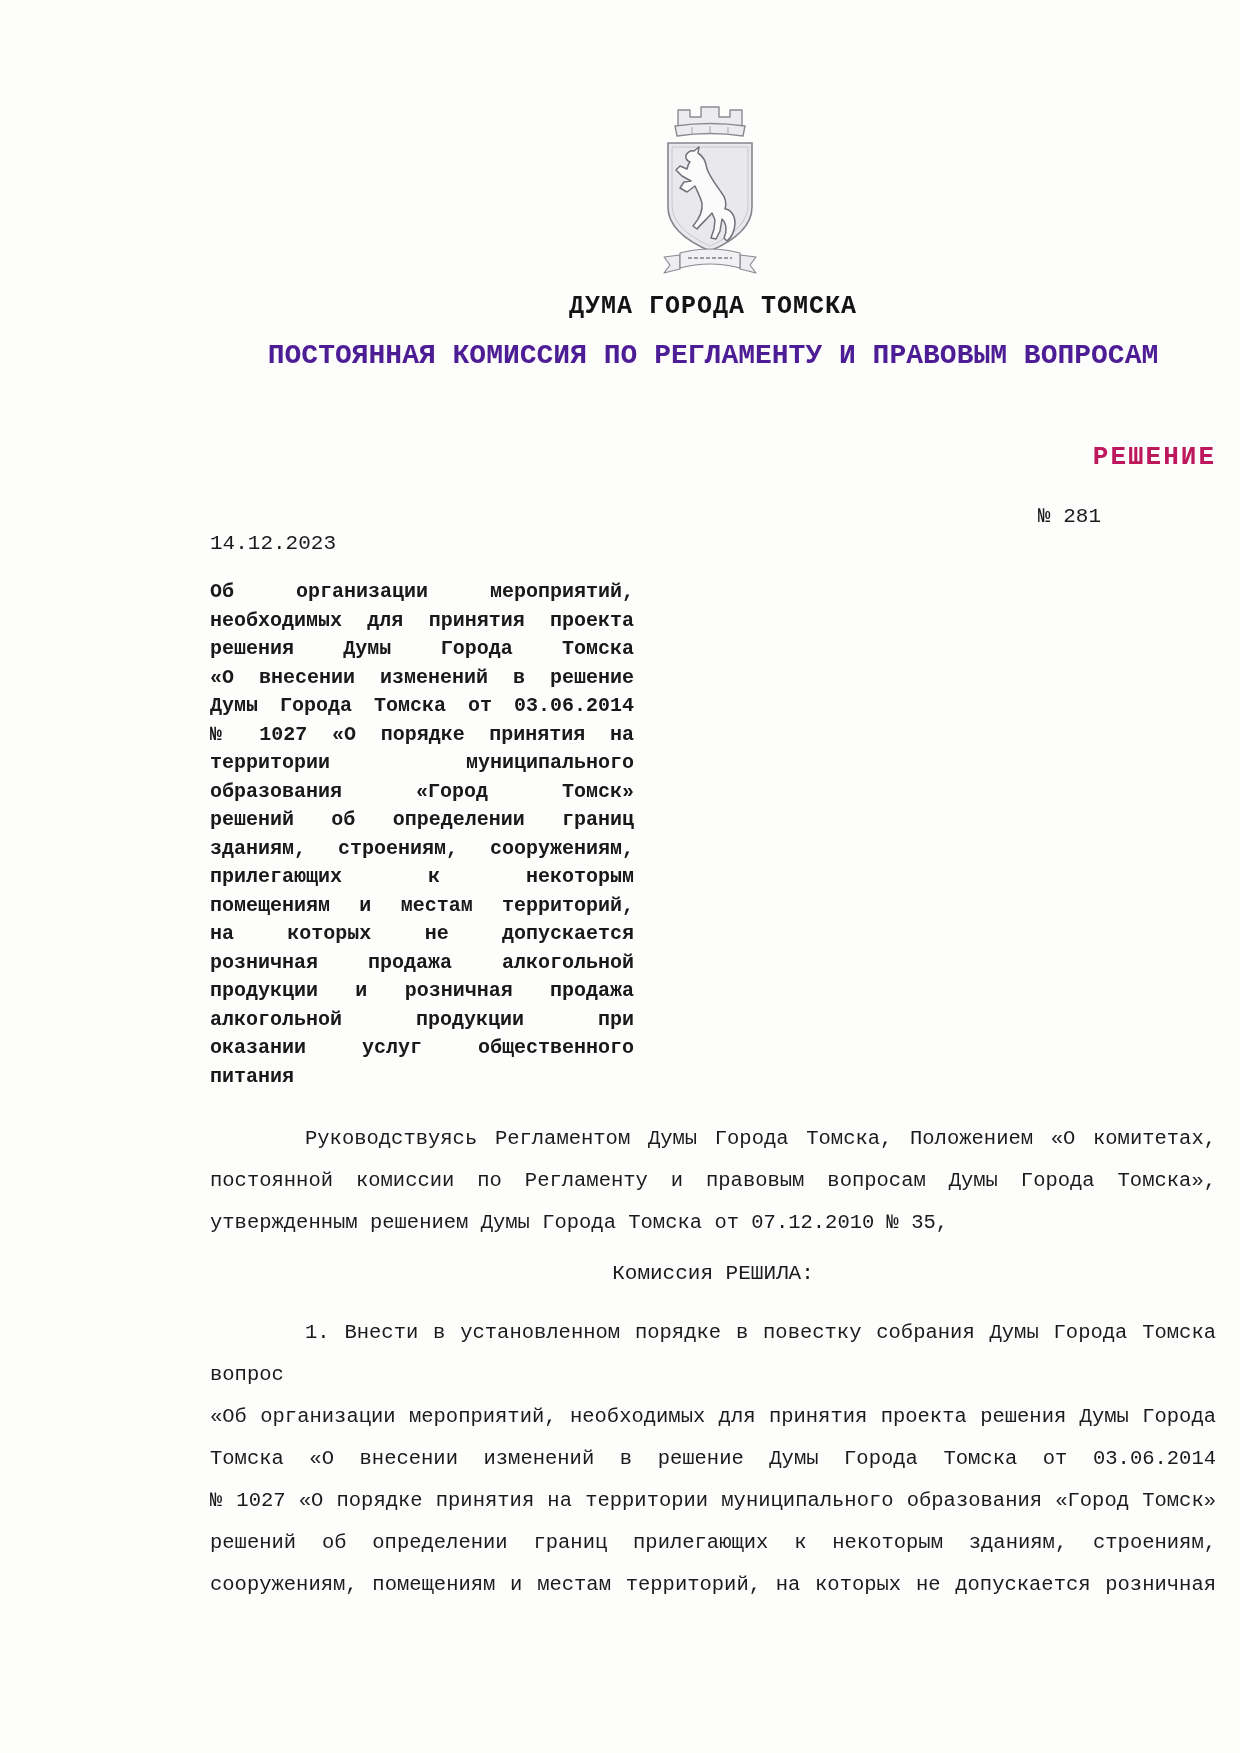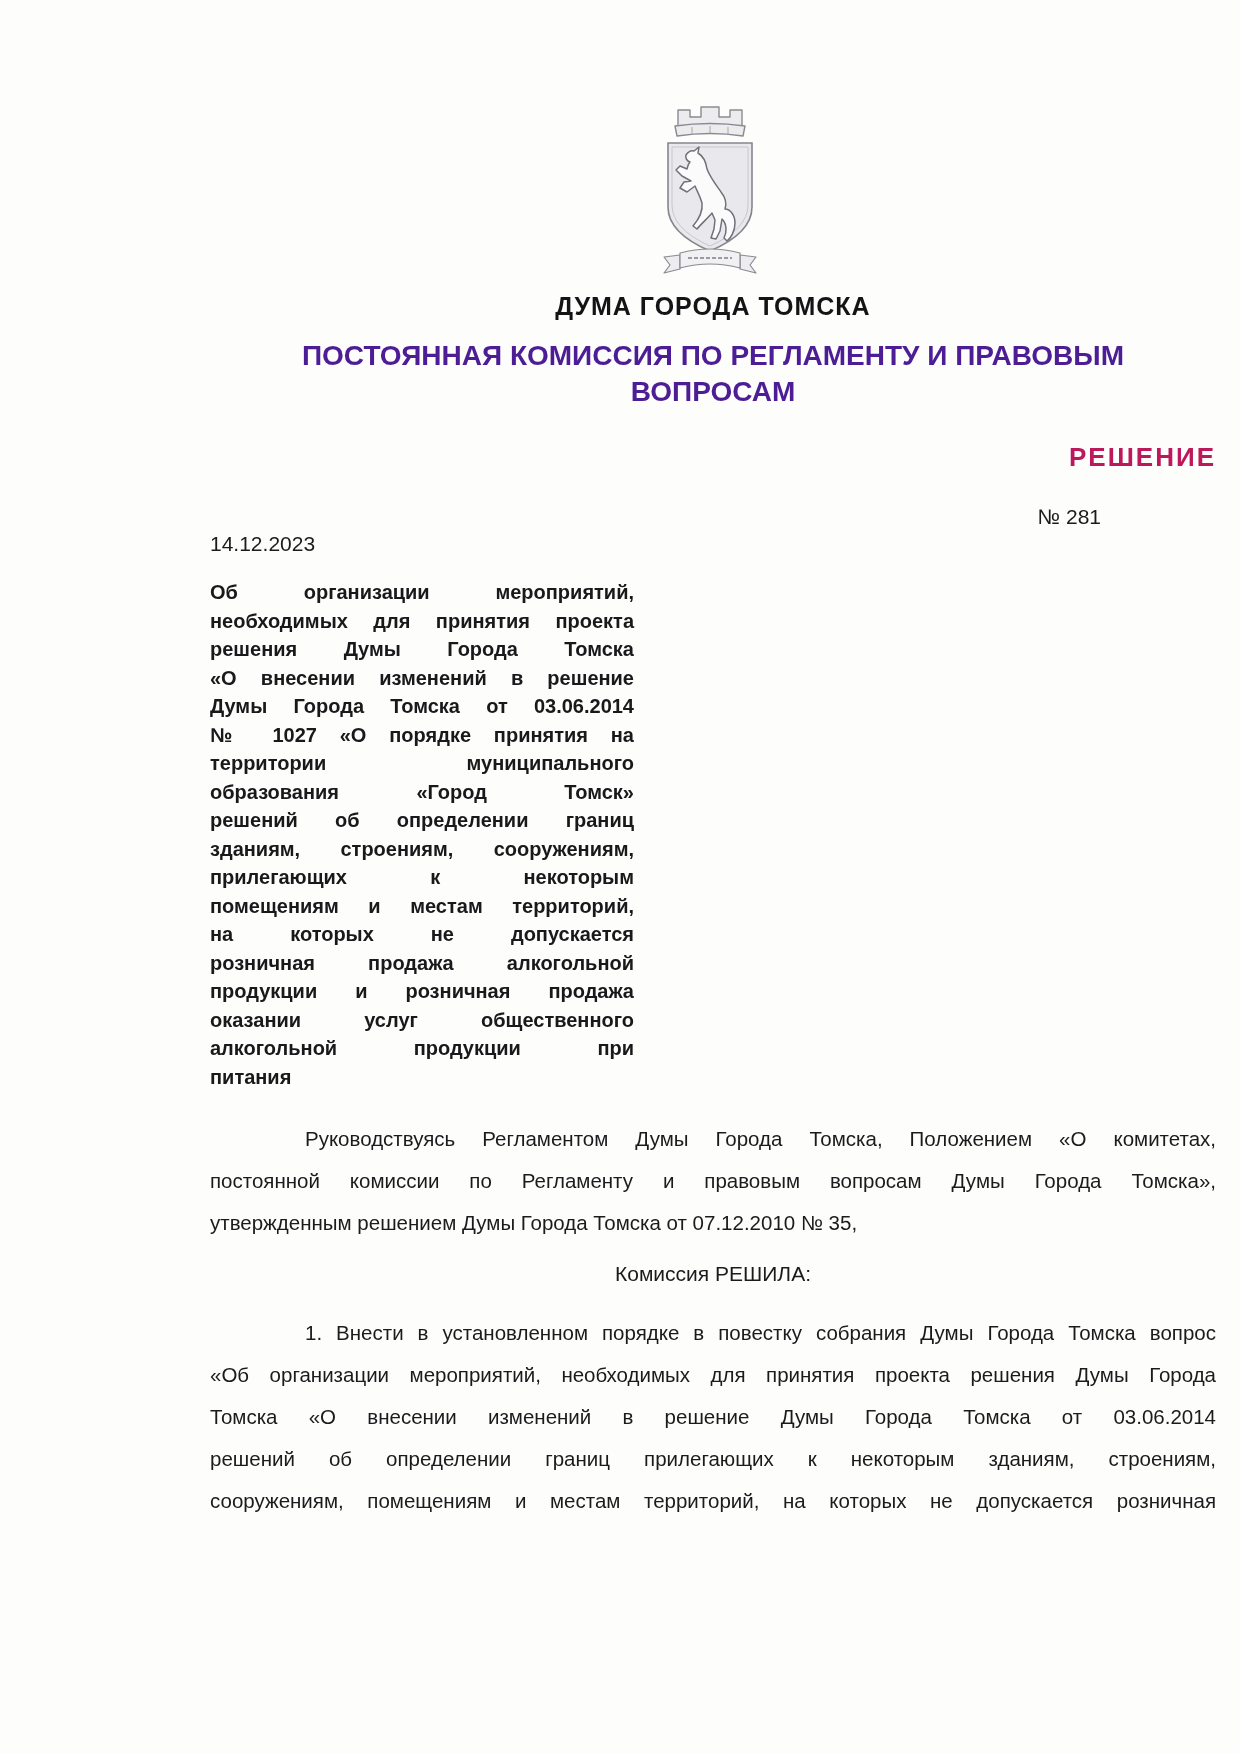--- a/index.html
+++ b/index.html
@@ -1,20 +1,20 @@
 <!DOCTYPE html>
 <html lang="ru"><head>
 <meta charset="utf-8">
 <style>
   html,body{margin:0;padding:0;background:#ffffff;}
   .page{
     position:relative;
     width:1240px;height:1753px;
     background:#fdfdfc;
-    font-family:Liberation Sans, sans-serif;
+    font-family:Liberation Mono, monospace;
     color:#1b1b1d;
     overflow:hidden;
   }
   
   .emblem{position:absolute;top:95px;left:650px;width:120px;height:195px;}
   
   .center-col{position:absolute;left:210px;width:1006px;text-align:center;}
   .org-title{top:292px;font-size:25px;font-weight:bold;letter-spacing:1px;color:#141416;}
   .commission-title{top:338px;font-size:28px;font-weight:bold;line-height:36px;color:#4c1d95;}
   .commission-title .inner{display:inline-block;max-width:900px;}
@@ -94,34 +94,35 @@
       <div class="line">№ 1027 «О порядке принятия на</div>
       <div class="line">территории муниципального</div>
       <div class="line">образования «Город Томск»</div>
       <div class="line">решений об определении границ</div>
       <div class="line">зданиям, строениям, сооружениям,</div>
       <div class="line">прилегающих к некоторым</div>
       <div class="line">помещениям и местам территорий,</div>
       <div class="line">на которых не допускается</div>
       <div class="line">розничная продажа алкогольной</div>
       <div class="line">продукции и розничная продажа</div>
+      <div class="line">алкогольной продукции при</div>
       <div class="line">оказании услуг общественного</div>
-      <div class="line">алкогольной продукции при</div>
       <div class="line">питания</div>
     </div>
 
   <div class="para intro indent-first free-last">
       <div class="line">Руководствуясь Регламентом Думы Города Томска, Положением «О комитетах,</div>
       <div class="line">постоянной комиссии по Регламенту и правовым вопросам Думы Города Томска»,</div>
       <div class="line">утвержденным решением Думы Города Томска от 07.12.2010 № 35,</div>
     </div>
 
   <div class="center-col resolved-heading">Комиссия РЕШИЛА:</div>
 
   <div class="para item1 indent-first">
       <div class="line">1. Внести в установленном порядке в повестку собрания Думы Города Томска вопрос</div>
       <div class="line">«Об организации мероприятий, необходимых для принятия проекта  решения Думы Города</div>
       <div class="line">Томска «О внесении изменений в решение Думы Города Томска от 03.06.2014</div>
+      <div class="line">№ 1027 «О порядке принятия на территории муниципального образования «Город Томск»</div>
       <div class="line">решений об определении границ прилегающих к некоторым зданиям, строениям,</div>
       <div class="line">сооружениям, помещениям и местам территорий, на которых не допускается розничная</div>
     </div>
 
 </div>
 
 </body></html>

